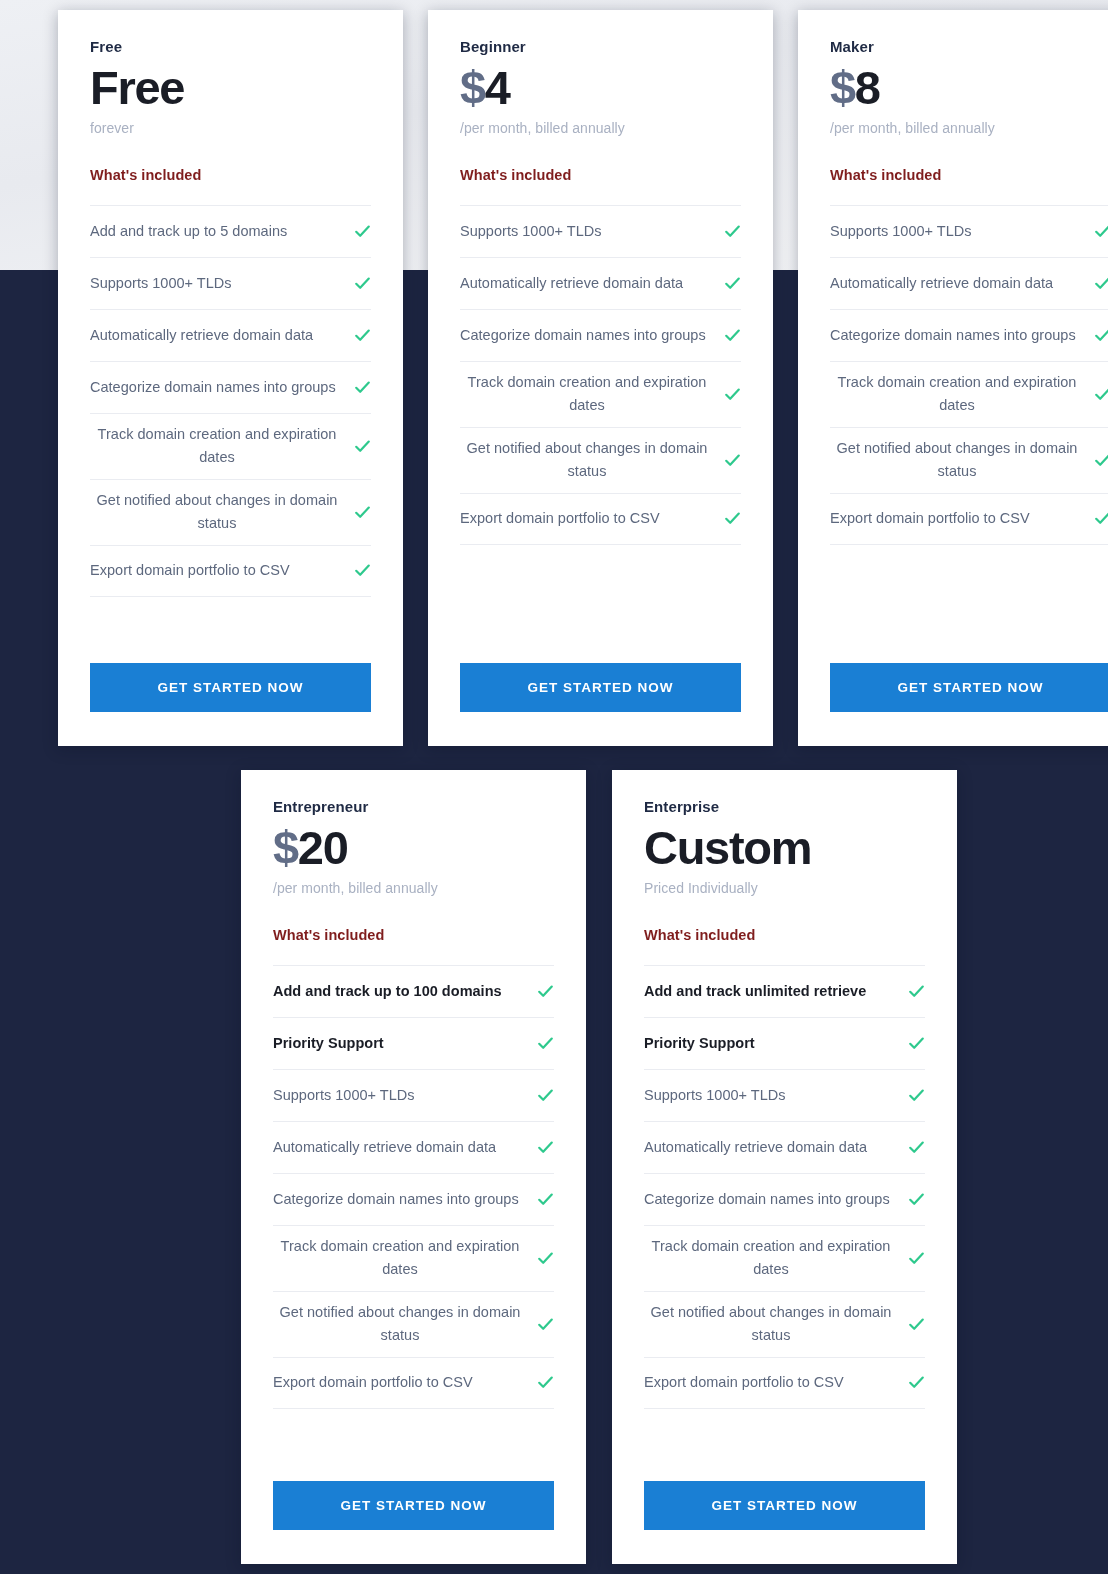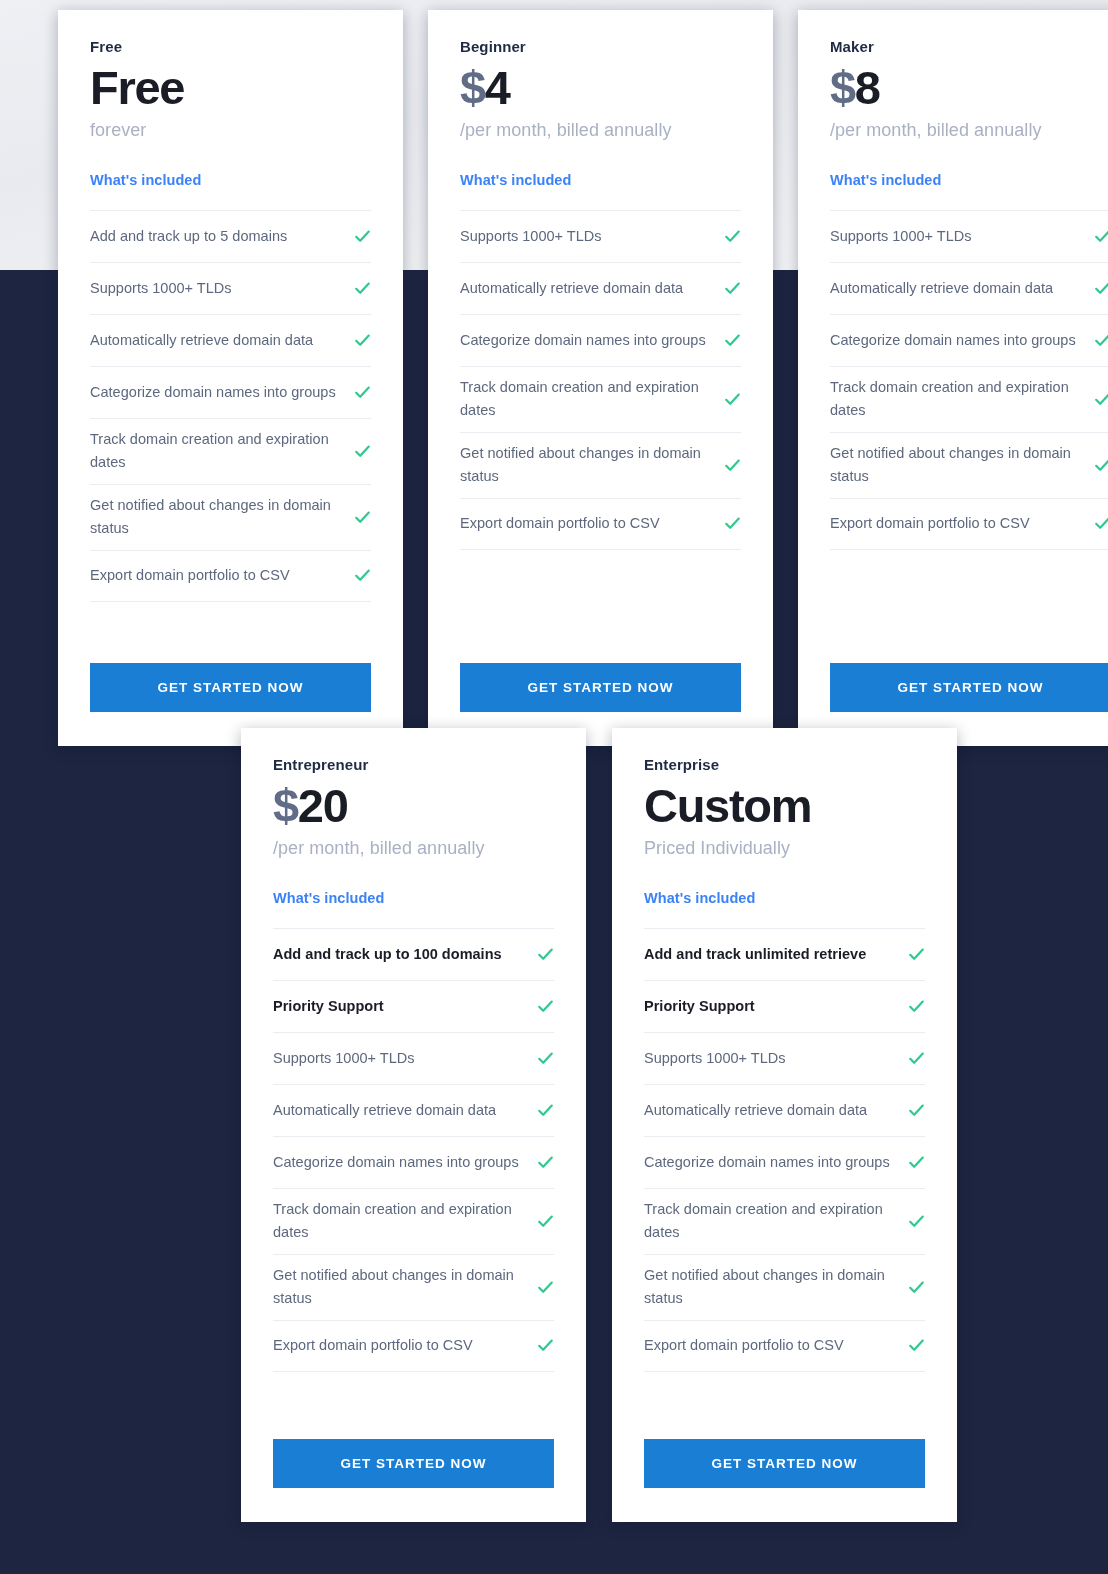--- a/index.html
+++ b/index.html
@@ -41,21 +41,21 @@
     margin-left: 48px;
   }
 
   
   .card.row-top   { top: 10px; width: 345px; height: 736px; }
   #card-free      { left: 10px; }
   #card-beginner  { left: 380px; }
   #card-maker     { left: 750px; }
 
   
-  .card.row-bottom { top: 728px; width: 345px; height: 794px; }
+  .card.row-bottom { top: 770px; width: 345px; height: 794px; }
   #card-entrepreneur { left: 193px; }
   #card-enterprise   { left: 564px; }
 
   
   .plan-name {
     font-size: 15px;
     font-weight: 700;
     color: #1f2a44;
     letter-spacing: .1px;
     margin-bottom: 8px;
@@ -67,30 +67,30 @@
     color: #1a1d26;
     letter-spacing: -1.3px;
     line-height: 1.06;
     white-space: nowrap;
   }
   .price-currency {
     color: #616d87;
   }
 
   .price-note {
-    font-size: 18px;
+    font-size: 14px;
     color: #a9b1c2;
     margin-top: 7px;
     letter-spacing: .05px;
   }
 
   .included-title {
     font-size: 14.5px;
     font-weight: 700;
-    color: #3b82f6;
+    color: #7f1d1d;
     margin-top: 31px;
     letter-spacing: .05px;
   }
 
   
   .features {
     list-style: none;
     margin-top: 22px;
   }
 
@@ -105,20 +105,21 @@
   }
   .feature-row:last-child {
     border-bottom: 1px solid #eaecf1;
   }
 
   .feature-text {
     font-size: 14.5px;
     line-height: 1.62;
     color: #5d687e;
     letter-spacing: .02px;
+    text-align: center;
   }
   .feature-row.highlight .feature-text {
     color: #1a1d26;
     font-weight: 700;
   }
 
   .check-icon {
     flex: 0 0 auto;
     width: 17px;
     height: 17px;

